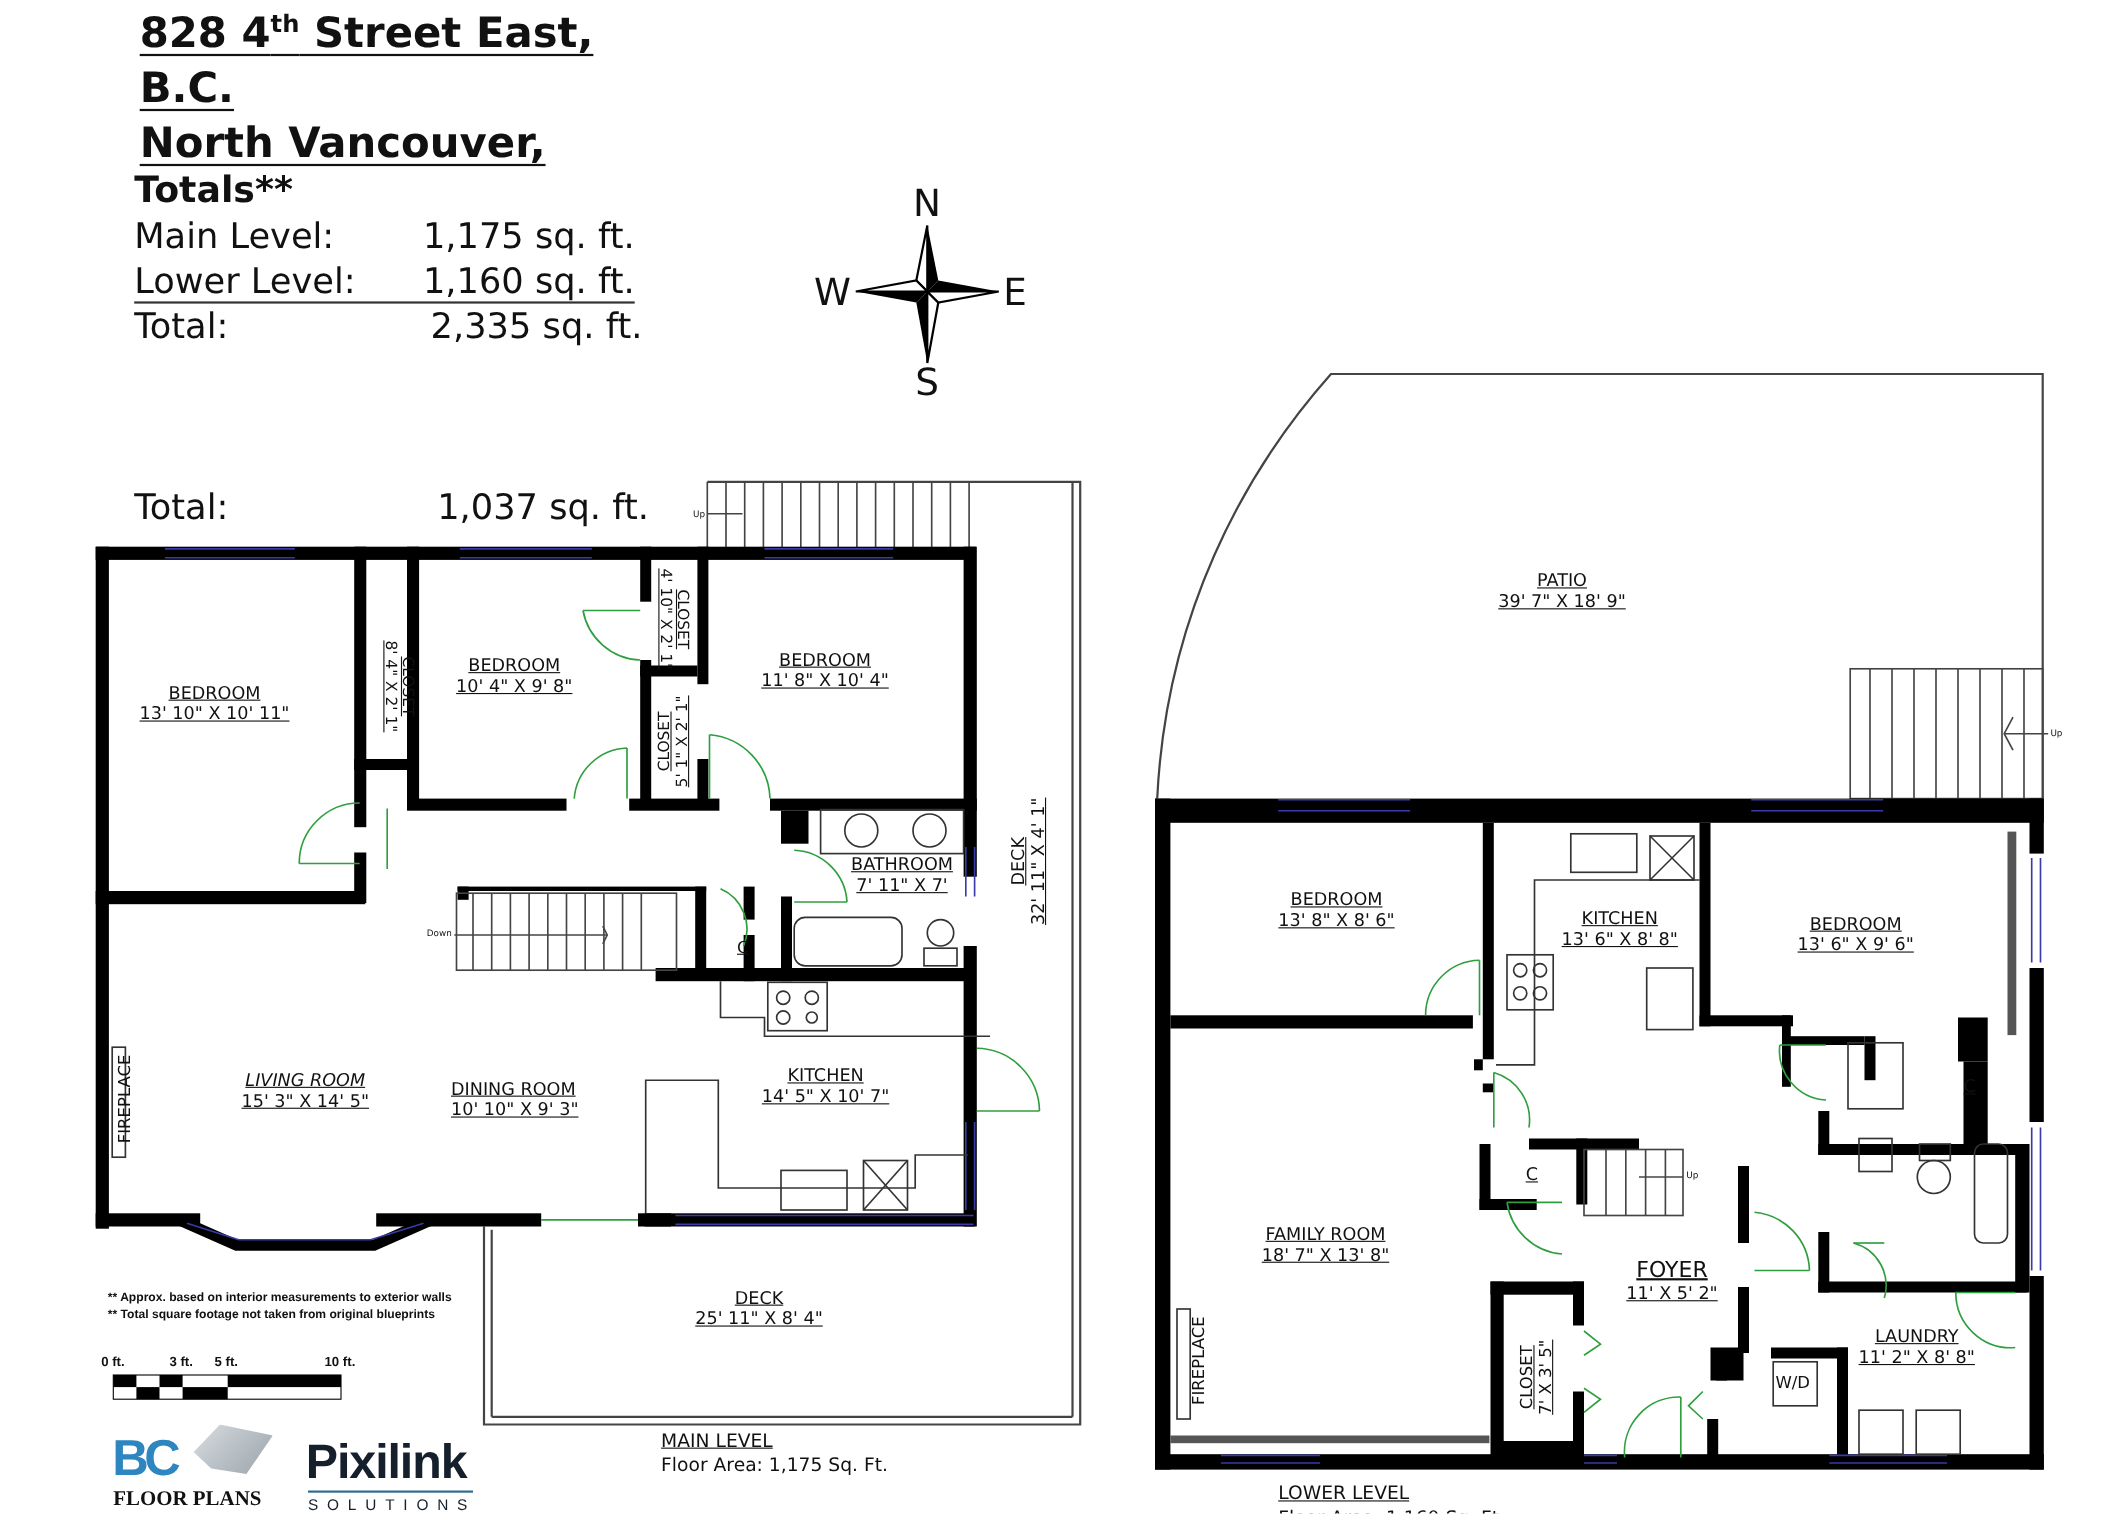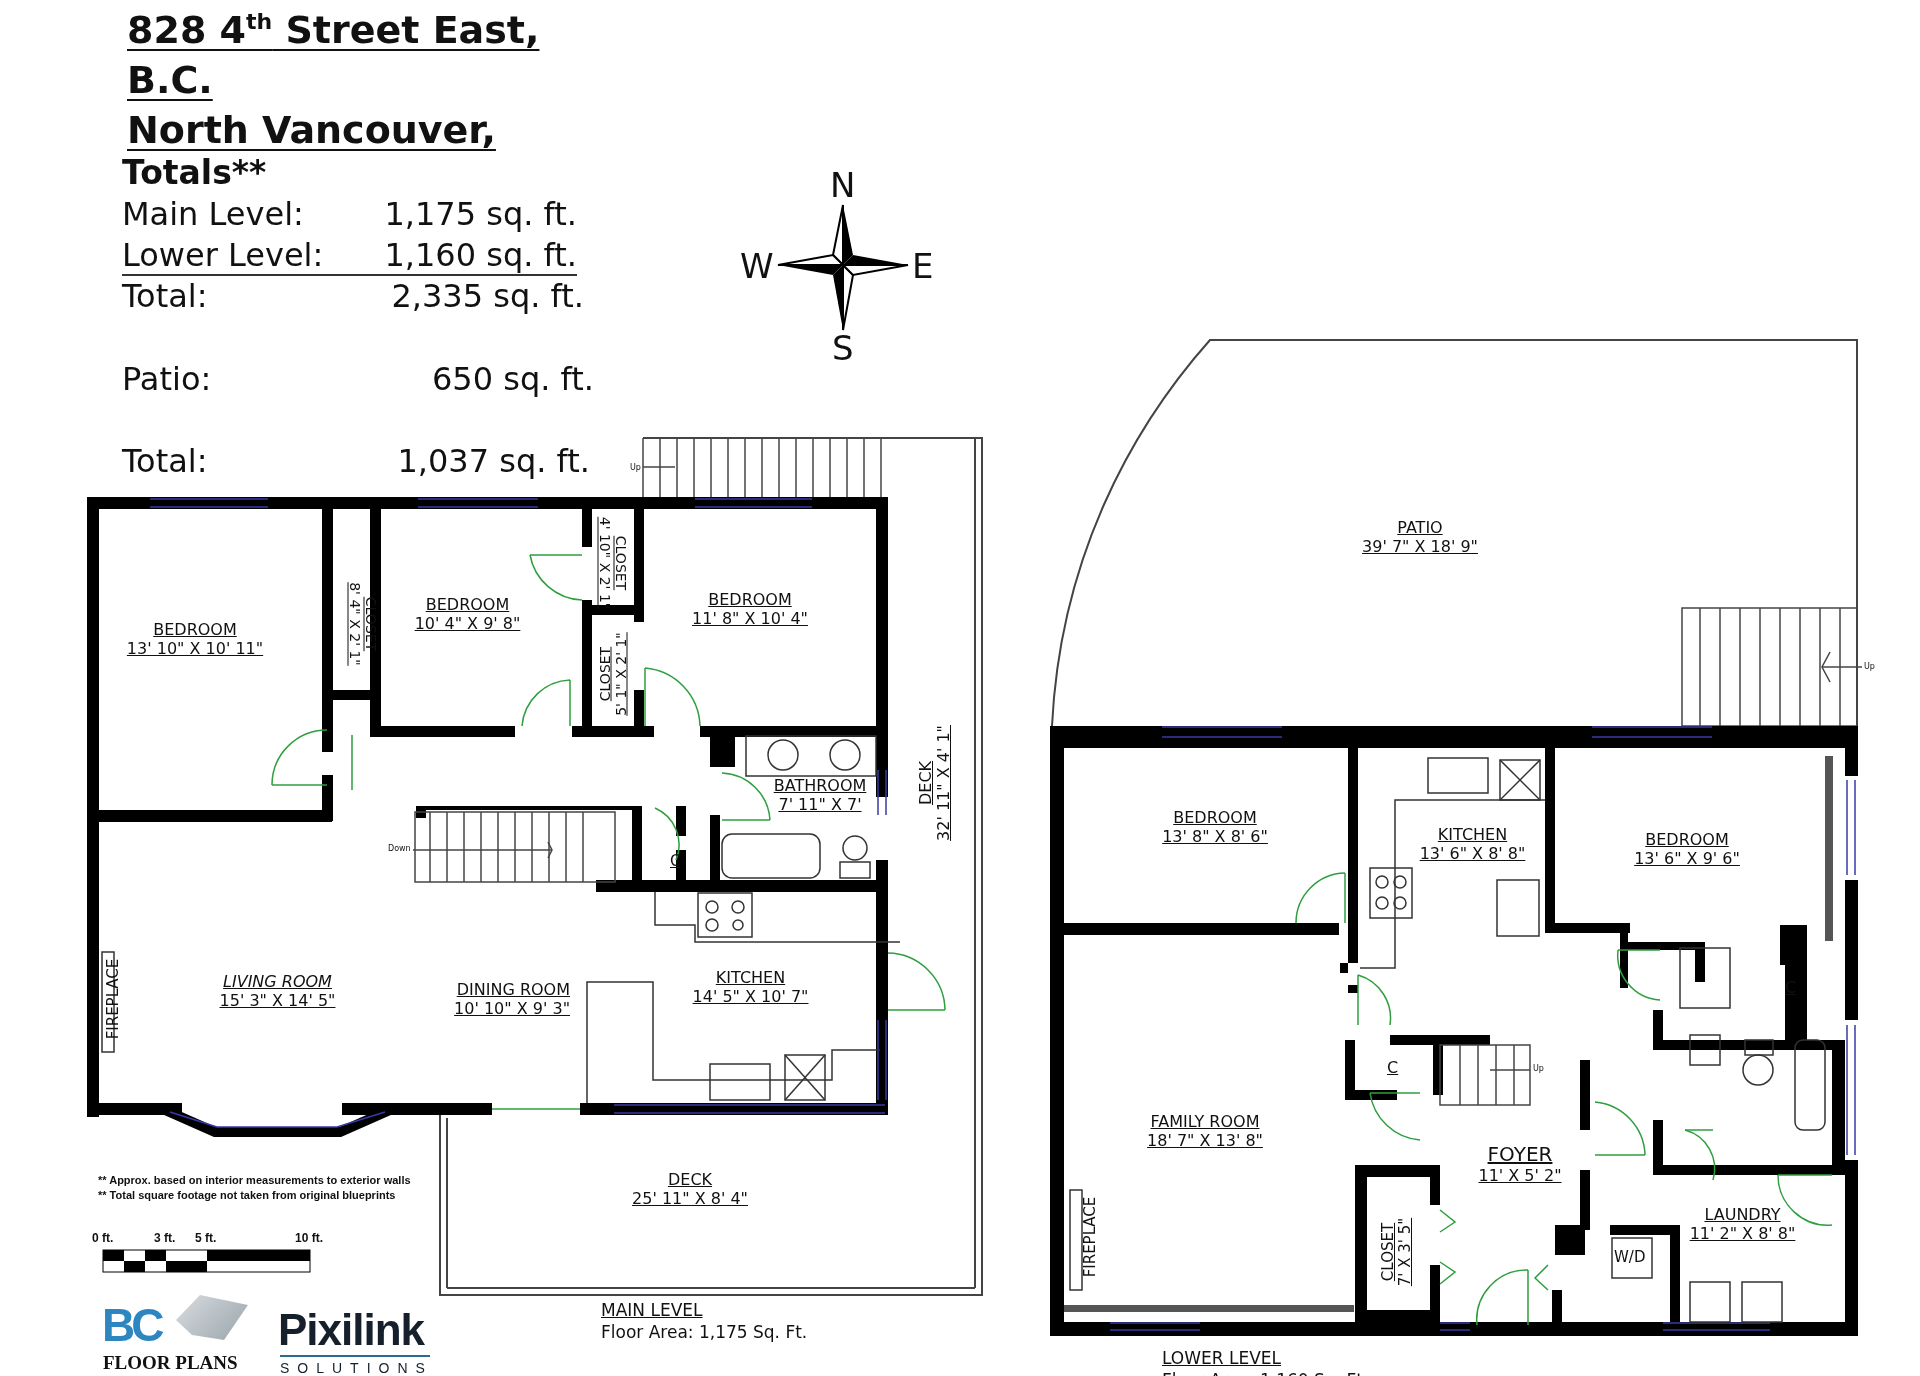--- a/index.html
+++ b/index.html
@@ -44,24 +44,20 @@
     <span class="tlabel">Lower Level:</span>
     <span class="tval" style="right:0;">1,160 sq. ft.</span>
   </div>
   <div class="abs totals-row" style="left:0; top:82px; width:462px; height:40px;">
     <span class="tlabel">Total:</span>
     <span class="tval" style="right:0;">2,335 sq. ft.</span>
   </div>
 </div>
 
 <div class="abs" style="left:122px; top:360px; width:480px; height:125px;">
-  <div class="abs totals-row" style="left:0; top:0; width:472px; height:40px;">
-    <span class="tlabel">Patio:</span>
-    <span class="tval" style="right:0;">650 sq. ft.</span>
-  </div>
   <div class="abs totals-row" style="left:0; top:82px; width:468px; height:40px;">
     <span class="tlabel">Total:</span>
     <span class="tval" style="right:0;">1,037 sq. ft.</span>
   </div>
 </div>
 
 <div class="abs" style="left:730px; top:160px; width:220px; height:210px;">
   <svg width="220" height="210" viewBox="0 0 220 210">
     <polygon points="113,45 123,95 113,105" fill="#000"></polygon>
     <polygon points="113,45 103,95 113,105" fill="#fff" stroke="#000" stroke-width="2"></polygon>
@@ -391,21 +387,21 @@
   </div>
   <div class="abs" style="left:760px; top:776px; width:120px; text-align:center;">
     <div style="font-size:16px; text-decoration:underline;">BATHROOM</div>
     <div style="font-size:16px; text-decoration:underline;">7' 11" X 7'</div>
   </div>
   <div class="abs" style="left:670px; top:852px; font-size:15px; text-decoration:underline;">C</div>
   <div class="abs" style="left:200px; top:972px; width:155px; text-align:center;">
     <div style="font-size:16px; text-decoration:underline;font-style:italic;">LIVING ROOM</div>
     <div style="font-size:16px; text-decoration:underline;">15' 3" X 14' 5"</div>
   </div>
-  <div class="abs" style="left:410px; top:980px; width:160px; text-align:right;">
+  <div class="abs" style="left:410px; top:980px; width:160px; text-align:left;">
     <div style="font-size:16px; text-decoration:underline;">DINING ROOM</div>
     <div style="font-size:16px; text-decoration:underline;">10' 10" X 9' 3"</div>
   </div>
   <div class="abs" style="left:683px; top:968px; width:135px; text-align:center;">
     <div style="font-size:16px; text-decoration:underline;">KITCHEN</div>
     <div style="font-size:16px; text-decoration:underline;">14' 5" X 10' 7"</div>
   </div>
   <div class="abs" style="left:905px; top:710px; width:60px; height:150px;">
     <div style="position:absolute; left:-50px; top:55px; width:160px; transform:rotate(-90deg); text-align:center; font-size:16px; text-decoration:underline; line-height:18px;">
       <div>DECK</div>

